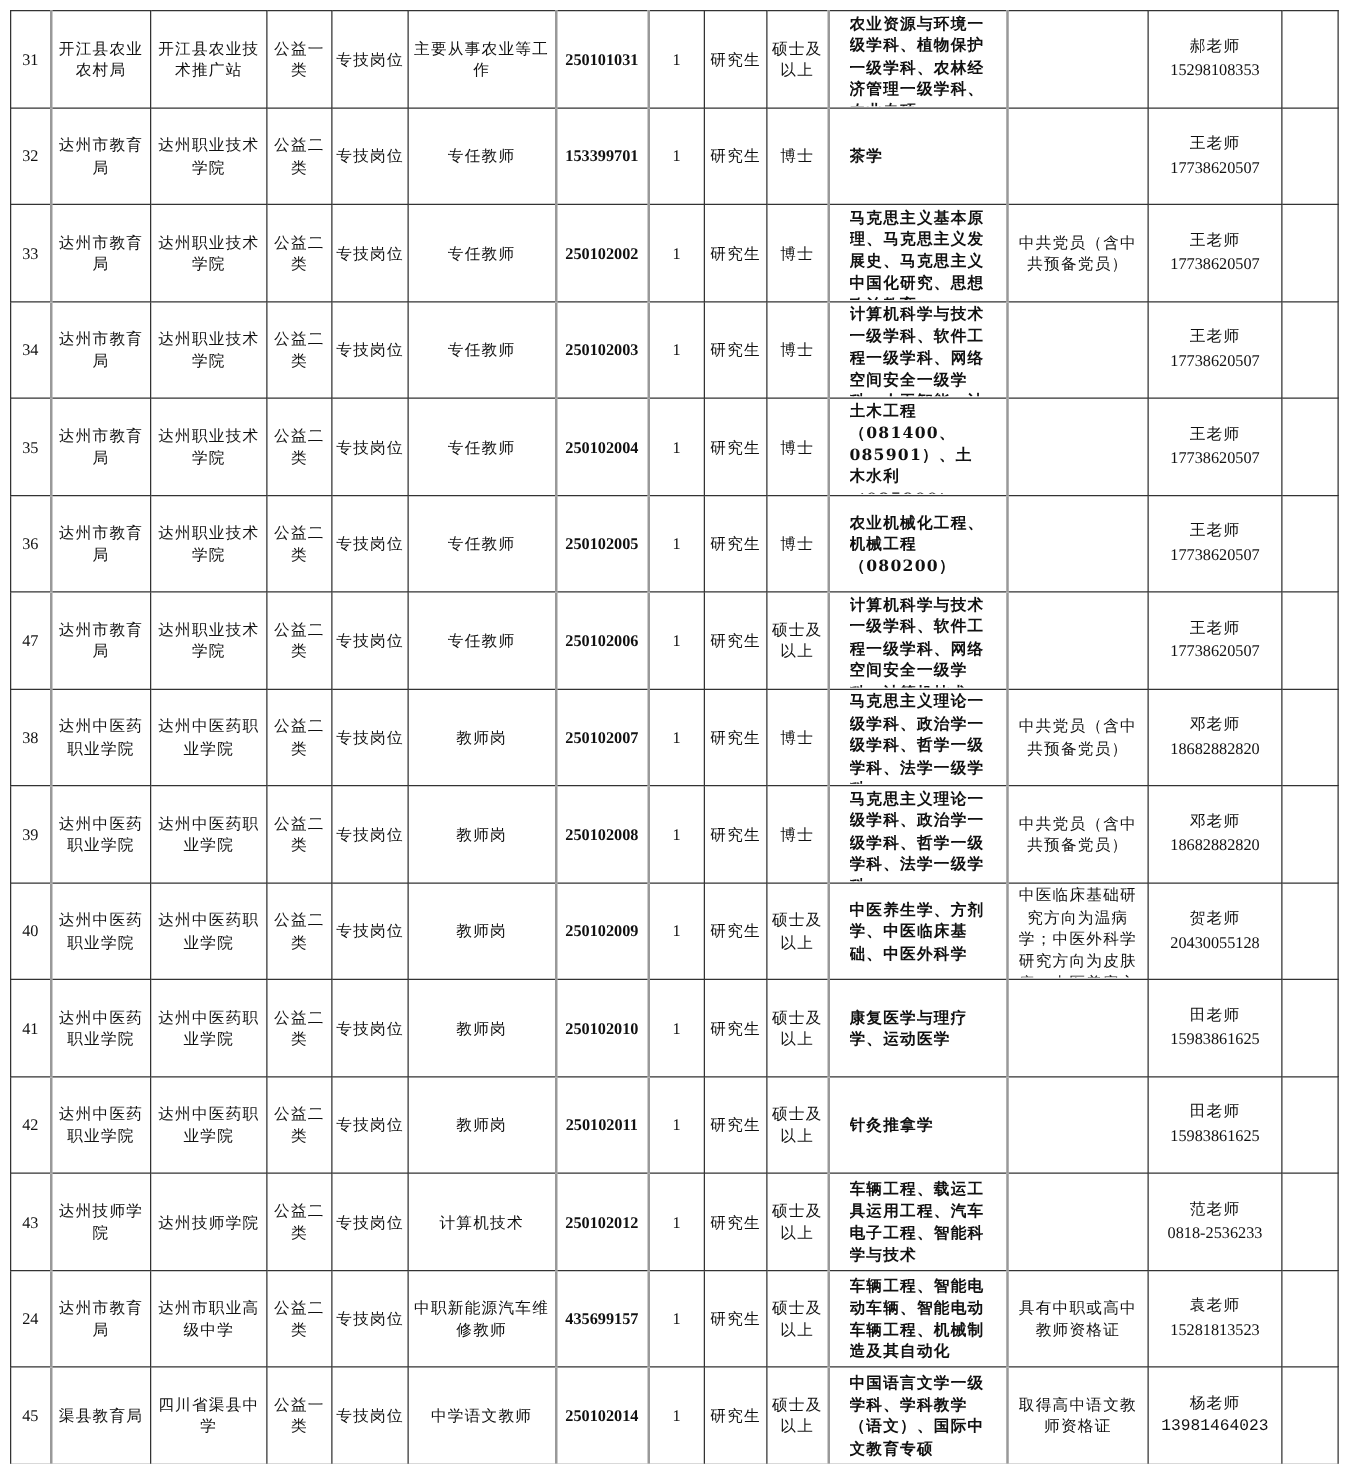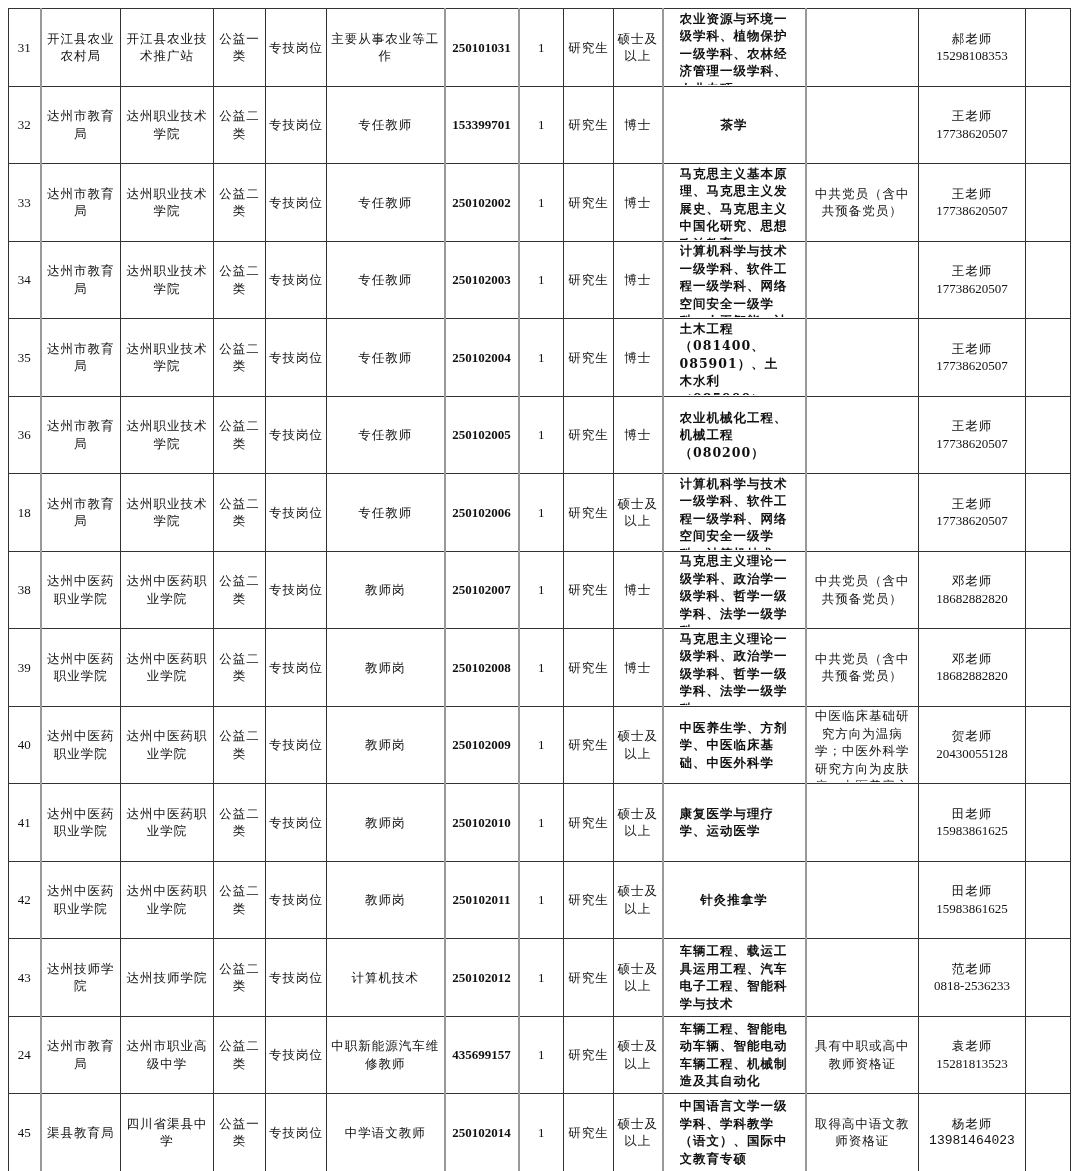--- a/index.html
+++ b/index.html
@@ -2,26 +2,26 @@
 <html><head>
 <meta charset="utf-8">
 <style>
   html,body{margin:0;padding:0;background:#fff;}
   body{width:1080px;height:1171px;position:relative;overflow:hidden;font-family:"DejaVu Serif","Liberation Serif",serif;color:#111;}
   table{position:absolute;left:8px;top:8px;border-collapse:collapse;table-layout:fixed;width:1062px;}
   td{border:1px solid #333;font-size:12.5px;line-height:17.5px;text-align:center;vertical-align:middle;padding:0 3px;overflow:hidden;letter-spacing:1px;}
   td.num{font-weight:normal;font-family:"Liberation Serif",serif;font-size:13px;letter-spacing:0;}
   td.code{font-weight:bold;font-family:"Liberation Serif",serif;font-size:13px;letter-spacing:0;}
   td.major{text-align:left;padding:0 16px;font-weight:bold;}
-  td.major.center{text-align:center;}
+  td.major.center{}
   td.req{text-align:center;padding:0 3px;}
   td.gray-l{border-left:2px solid #999;}
   td.gray-r{border-right:2px solid #999;}
   .clip{max-height:75px;overflow:hidden;}
-  .contact-name{display:block;}
+  .contact-name{display:block;font-family:Liberation Mono, monospace;}
   .contact-phone{display:block;font-weight:normal;font-family:"Liberation Serif",serif;letter-spacing:0;font-size:13px;}
   .contact-phone.normal{font-weight:normal;font-family:Liberation Mono, monospace;}
   tr{height:77.5px;}
 </style>
 </head>
 <body>
 
 <table>
   <colgroup>
     <col style="width:32px">
@@ -178,21 +178,21 @@
           <div class="clip"></div>
         </td>
     <td>
       <span class="contact-name">王老师</span>
       <span class="contact-phone">17738620507</span>
     </td>
     <td></td>
   </tr>
 
   <tr>
-    <td class="num">18</td>
+    <td class="num">47</td>
     <td class="gray-l">达州市教育局</td>
     <td>达州职业技术学院</td>
     <td>公益二类</td>
     <td>专技岗位</td>
     <td>专任教师</td>
     <td class="code gray-l">250102006</td>
     <td class="num gray-l">1</td>
     <td>研究生</td>
     <td>硕士及以上</td>
     <td class="major gray-l gray-r">

